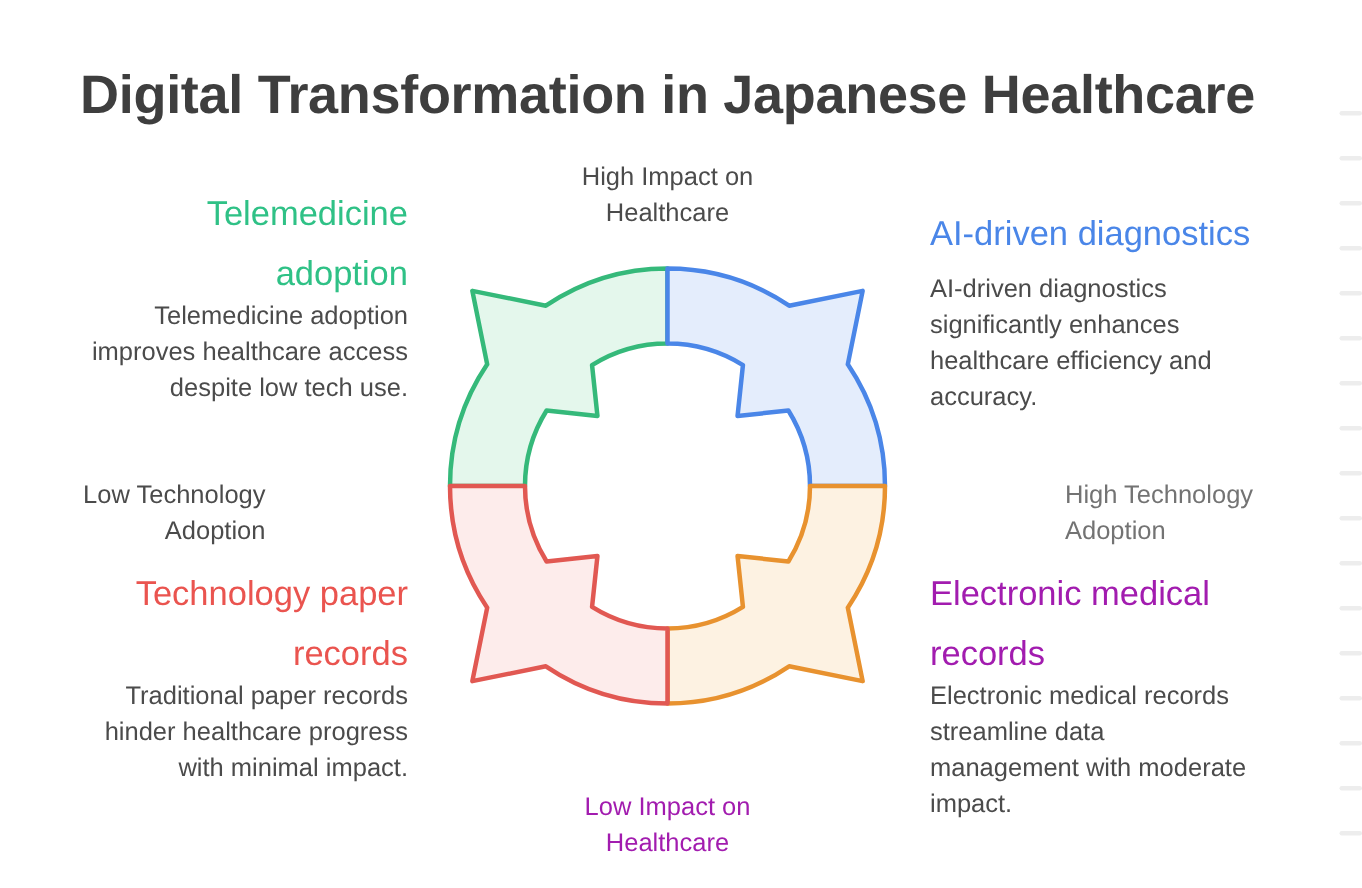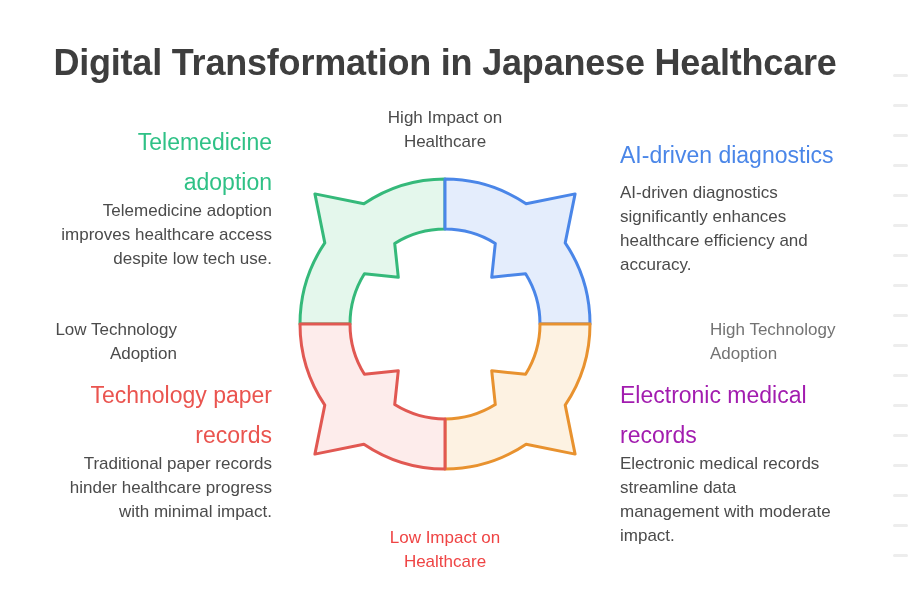--- a/index.html
+++ b/index.html
@@ -33,21 +33,21 @@
   #diagram{left:215px;top:94px;width:460px;height:460px;}
   .edge-tick{position:absolute;right:0;width:15px;height:3px;border-radius:2px;}
 </style>
 </head>
 <body>
 
 <h1 class="abs title" style="color: rgb(62, 62, 62);">Digital Transformation in Japanese Healthcare</h1>
 
 <div class="abs axis axis-top prewrap" style="color: rgb(75, 75, 75);">High Impact on
 Healthcare</div>
-<div class="abs axis axis-bottom prewrap" style="color: #ef4444;">Low Impact on
+<div class="abs axis axis-bottom prewrap" style="color: #a21caf;">Low Impact on
 Healthcare</div>
 <div class="abs axis axis-left prewrap" style="color: rgb(75, 75, 75);">Low Technology
 Adoption</div>
 <div class="abs axis axis-right prewrap" style="color: #737373;">High Technology
 Adoption</div>
 
 <svg id="diagram" class="abs" viewBox="-230 -230 460 460">
     <path d="M-145.0,0.0 A145,145 0 0 1 -120.2,-81.1 L-130.1,-130.1 L-81.1,-120.2 A145,145 0 0 1 -0.0,-145.0 L-0.0,-95.0 A95,95 0 0 0 -50.3,-80.6 L-46.7,-46.7 L-80.6,-50.3 A95,95 0 0 0 -95.0,0.0 Z" fill="#e4f7ec" stroke="#35b97a" stroke-width="3" stroke-linejoin="round"></path>
     <path d="M-0.0,-145.0 A145,145 0 0 1 81.1,-120.2 L130.1,-130.1 L120.2,-81.1 A145,145 0 0 1 145.0,-0.0 L95.0,-0.0 A95,95 0 0 0 80.6,-50.3 L46.7,-46.7 L50.3,-80.6 A95,95 0 0 0 -0.0,-95.0 Z" fill="#e4edfc" stroke="#4a86e8" stroke-width="3" stroke-linejoin="round"></path>
     <path d="M145.0,0.0 A145,145 0 0 1 120.2,81.1 L130.1,130.1 L81.1,120.2 A145,145 0 0 1 0.0,145.0 L0.0,95.0 A95,95 0 0 0 50.3,80.6 L46.7,46.7 L80.6,50.3 A95,95 0 0 0 95.0,0.0 Z" fill="#fdf2e2" stroke="#e8922f" stroke-width="3" stroke-linejoin="round"></path>

